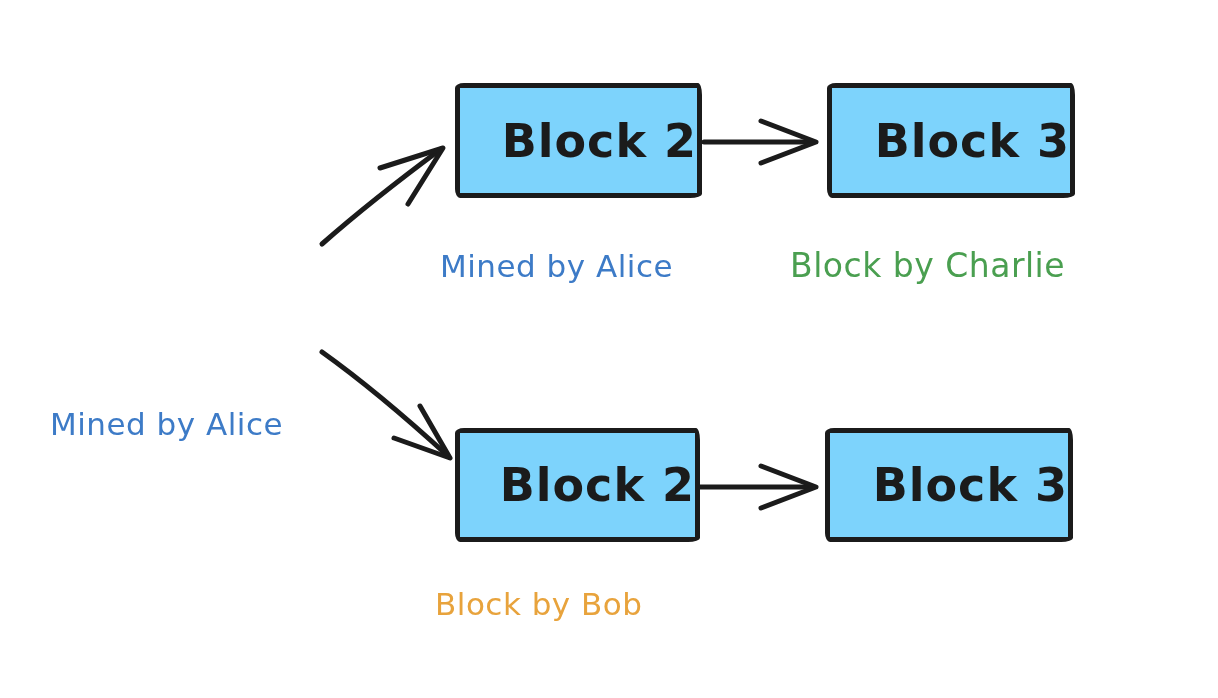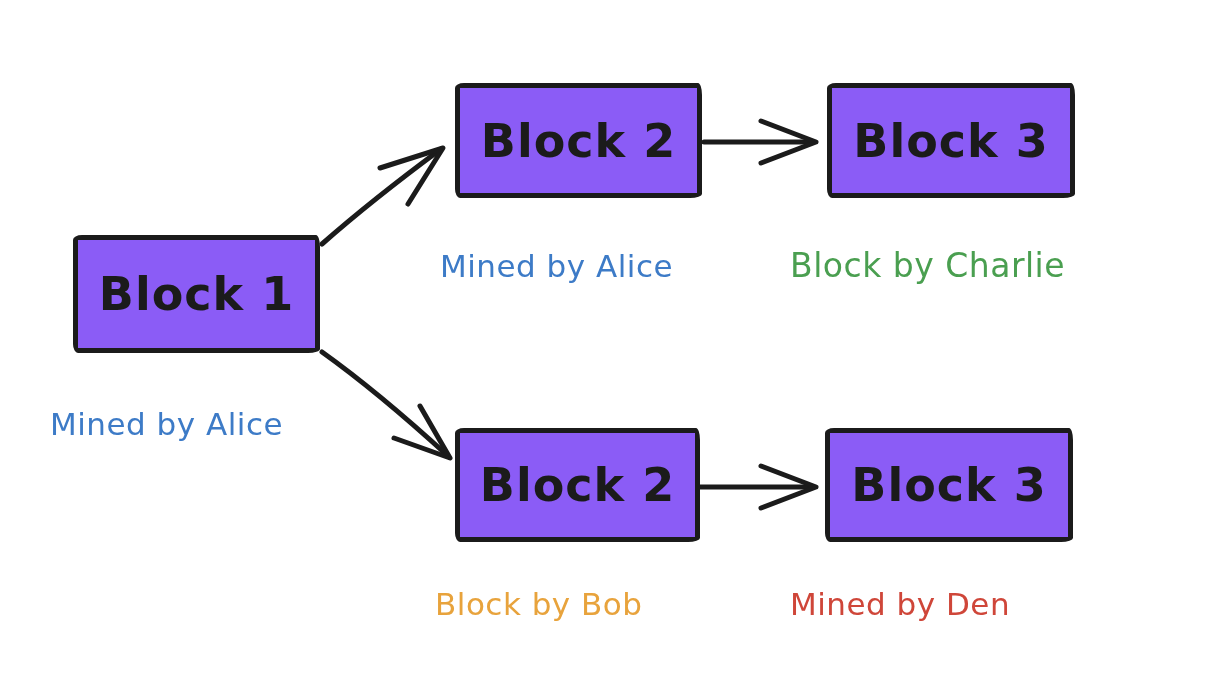--- a/index.html
+++ b/index.html
@@ -26,26 +26,26 @@
   .arrows-layer path {
     fill: none;
     stroke: #1b1b1b;
     stroke-width: 5px;
     stroke-linecap: round;
     stroke-linejoin: round;
   }
   .block {
     position: absolute;
     box-sizing: border-box;
-    background: #8b5cf6;
+    background: #7dd3fc;
     border: 5px solid #1b1b1b;
     border-radius: 9px 4px 12px 5px / 5px 12px 4px 9px;
     display: flex;
     align-items: center;
-    justify-content: center;
+    justify-content: flex-end;
     color: #1b1b1b;
     font-size: 46px;
     font-weight: 600;
     letter-spacing: 1px;
     white-space: nowrap;
   }
   #block-genesis  { left: 73px;  top: 235px; width: 247px; height: 118px; }
   #block-2-top    { left: 455px; top: 83px;  width: 247px; height: 115px; }
   #block-3-top    { left: 827px; top: 83px;  width: 248px; height: 115px; }
   #block-2-bottom { left: 455px; top: 428px; width: 245px; height: 114px; }
@@ -80,23 +80,20 @@
     <g>
       <path d="M 704 142 L 812 142"></path>
       <path d="M 761 121 L 816 142 L 761 163"></path>
     </g>
     <g>
       <path d="M 700 487 L 812 487"></path>
       <path d="M 761 466 L 816 487 L 761 508"></path>
     </g>
   </svg>
 
-  <div class="block" id="block-genesis">
-    <span>Block 1</span>
-  </div>
 
   <div class="block" id="block-2-top">
     <span>Block 2</span>
   </div>
 
   <div class="block" id="block-3-top">
     <span>Block 3</span>
   </div>
 
   <div class="block" id="block-2-bottom">
@@ -108,15 +105,14 @@
   </div>
 
   <div class="miner-label" id="miner-genesis" style="color: rgb(61, 123, 199);">Mined by Alice</div>
 
   <div class="miner-label" id="miner-2-top" style="color: rgb(61, 123, 199);">Mined by Alice</div>
 
   <div class="miner-label" id="miner-3-top" style="color: rgb(74, 159, 80);">Block by Charlie</div>
 
   <div class="miner-label" id="miner-2-bottom" style="color: rgb(232, 163, 60);">Block by Bob</div>
 
-  <div class="miner-label" id="miner-3-bottom" style="color: rgb(207, 70, 57);">Mined by Den</div>
 
 </div>
 
 </body></html>

